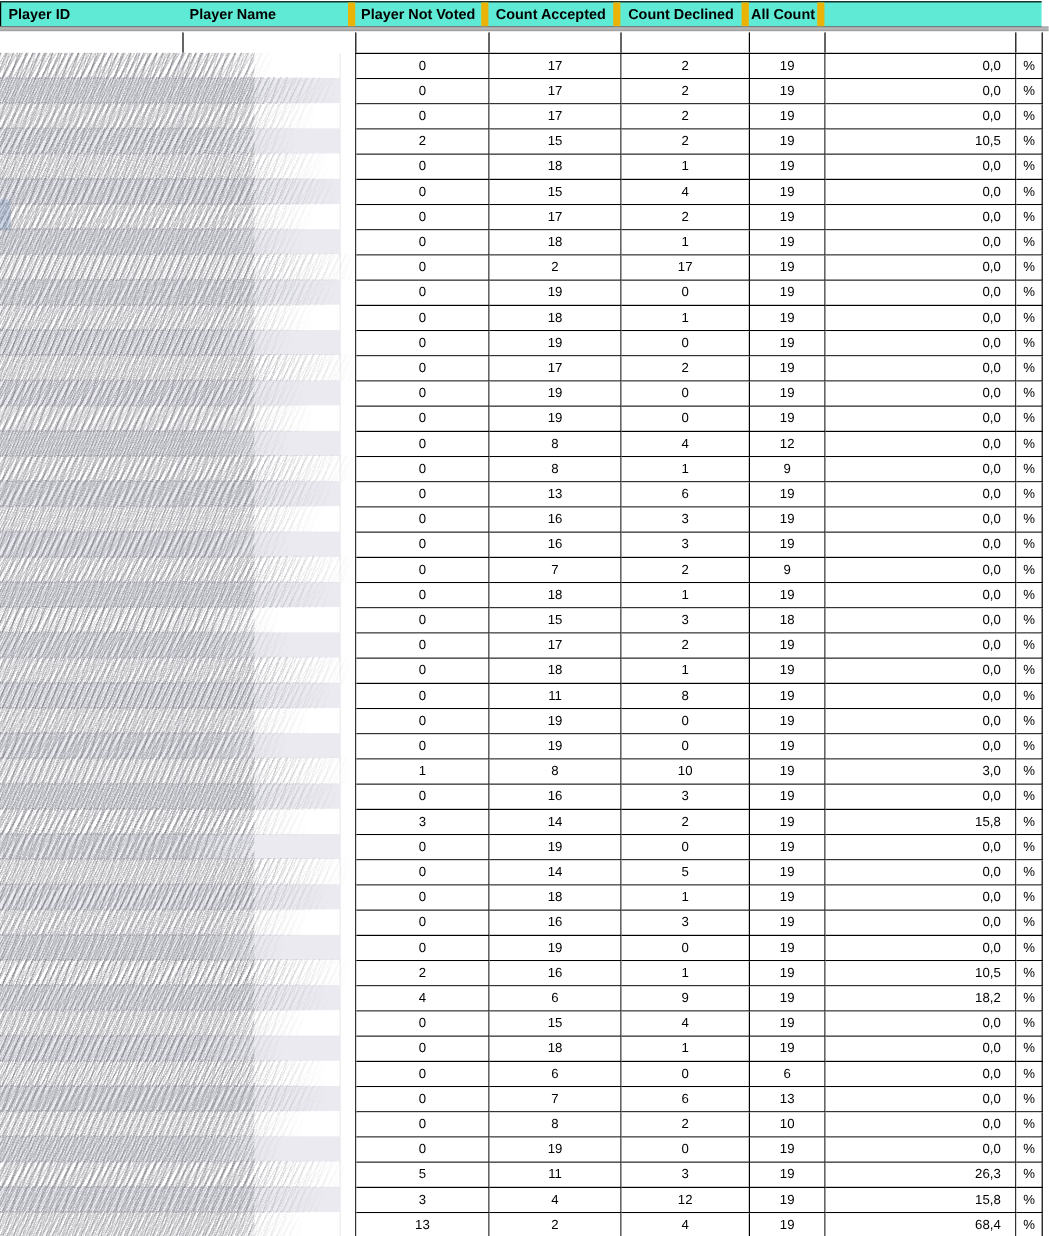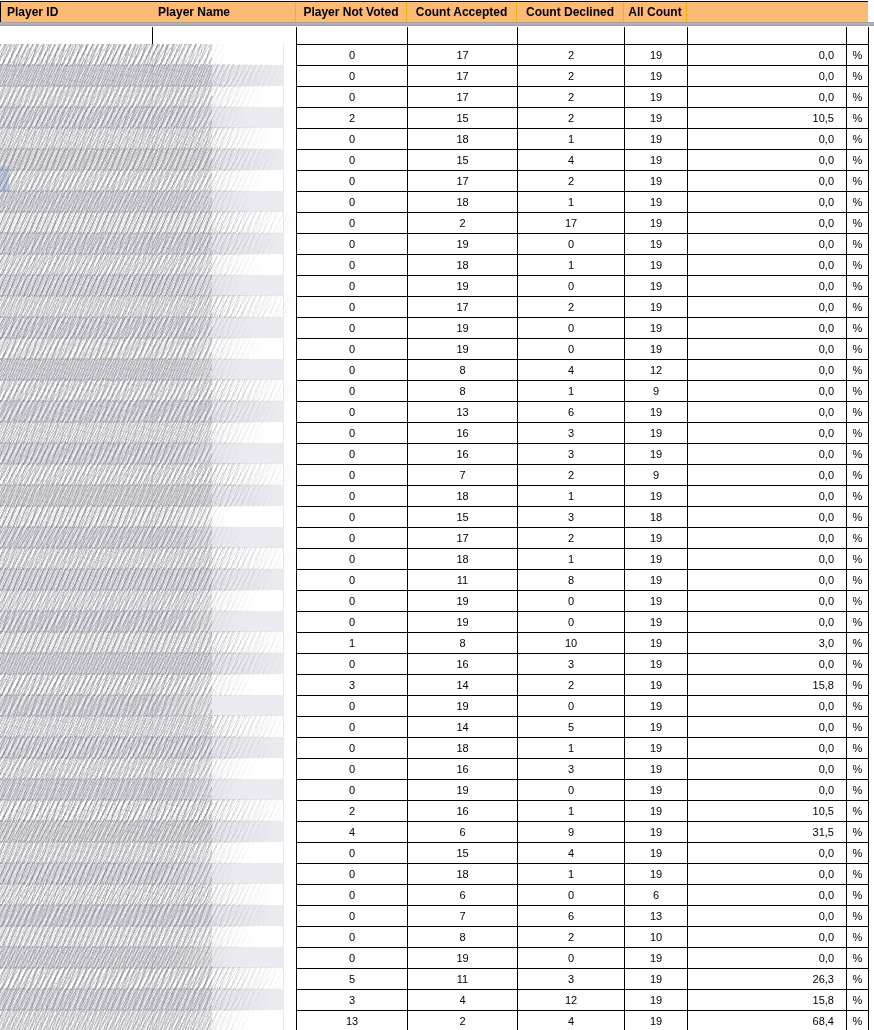--- a/index.html
+++ b/index.html
@@ -12,31 +12,31 @@
     color:#000;
   }
 
   
   .header {
     position:absolute; top:1px; left:0; width:868px; height:20px;
     display:grid;
     grid-template-columns:152px 144px 111px 110px 107px 63px 181px;
     border-top:1px solid #000;
     border-bottom:1px solid #000;
-    background:#fdba74;
+    background:#5eead4;
     text-align:center;
   }
   .hcell {
     box-sizing:border-box;
     display:flex; align-items:center;
     font-weight:bold; font-size:12px;
     white-space:nowrap; overflow:hidden;
   }
   .hcell.bl { border-left:1px solid #000; }
-  .hcell.br { border-right:1px solid #eab308; }
+  .hcell.br { border-right:6px solid #eab308; }
   .hcell.left   { justify-content:flex-start; padding-left:6px; }
   .hcell.center { justify-content:center; }
 
   
   .splitbar {
     position:absolute; top:22px; left:0; width:874px; height:4px;
     background:linear-gradient(#989898,#b9b9b9 45%,#9a9a9a);
   }
 
   
@@ -527,21 +527,21 @@
       <div class="tc">1</div>
       <div class="tc">19</div>
       <div class="tc num-right">10,5</div>
       <div class="tc">%</div>
     </div>
     <div class="trow">
       <div class="tc">4</div>
       <div class="tc">6</div>
       <div class="tc">9</div>
       <div class="tc">19</div>
-      <div class="tc num-right">31,5</div>
+      <div class="tc num-right">18,2</div>
       <div class="tc">%</div>
     </div>
     <div class="trow">
       <div class="tc">0</div>
       <div class="tc">15</div>
       <div class="tc">4</div>
       <div class="tc">19</div>
       <div class="tc num-right">0,0</div>
       <div class="tc">%</div>
     </div>

